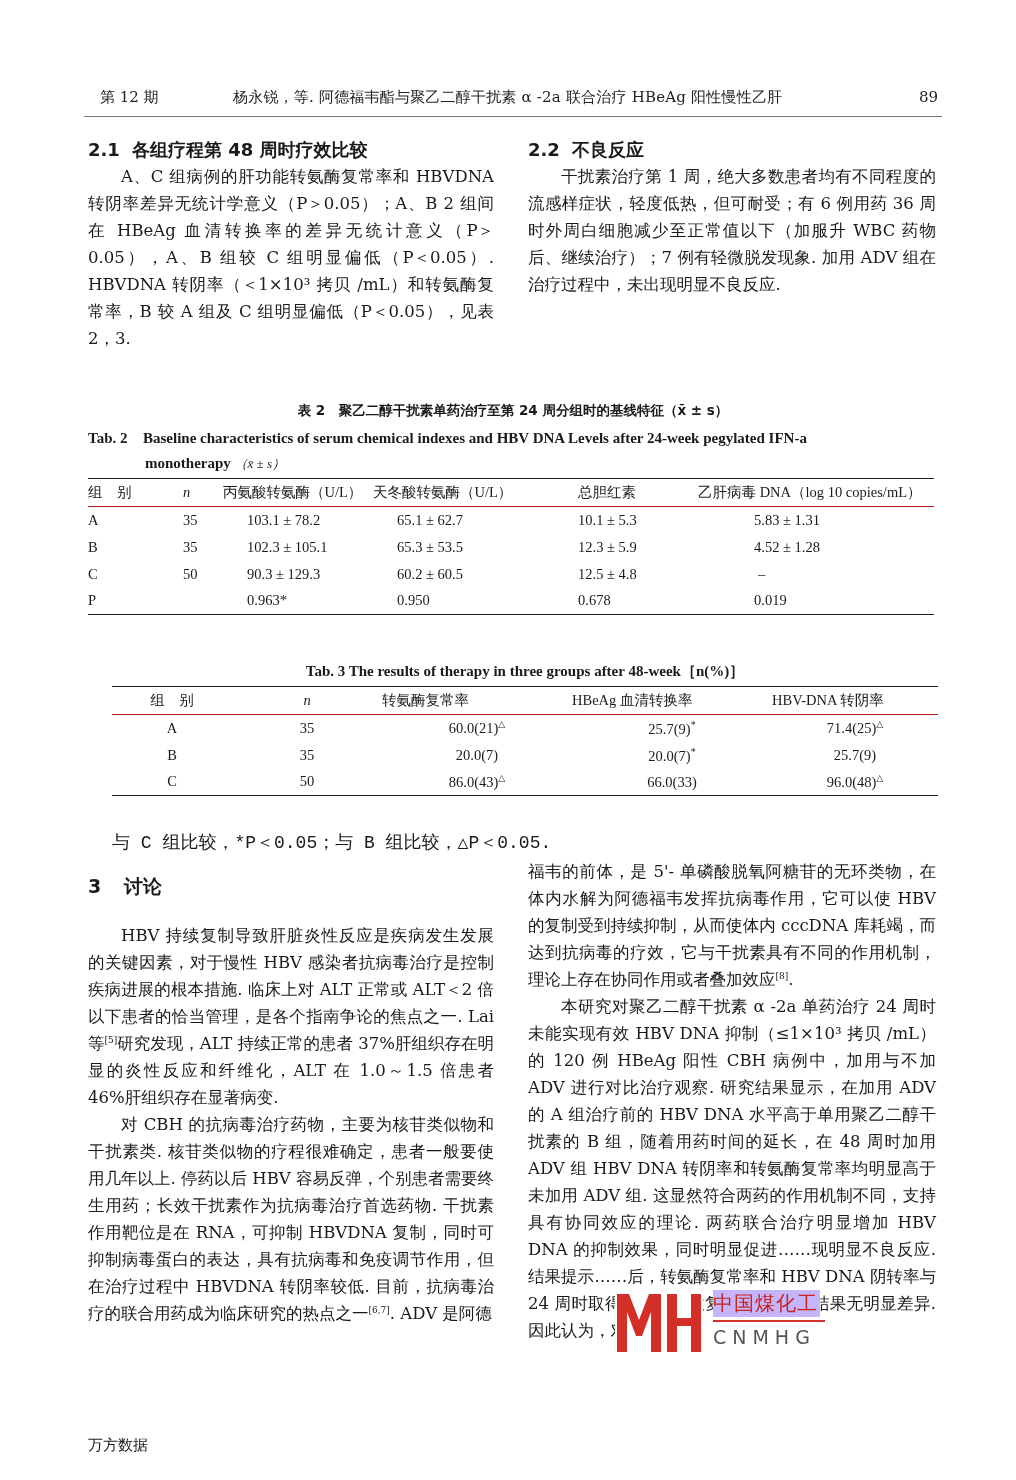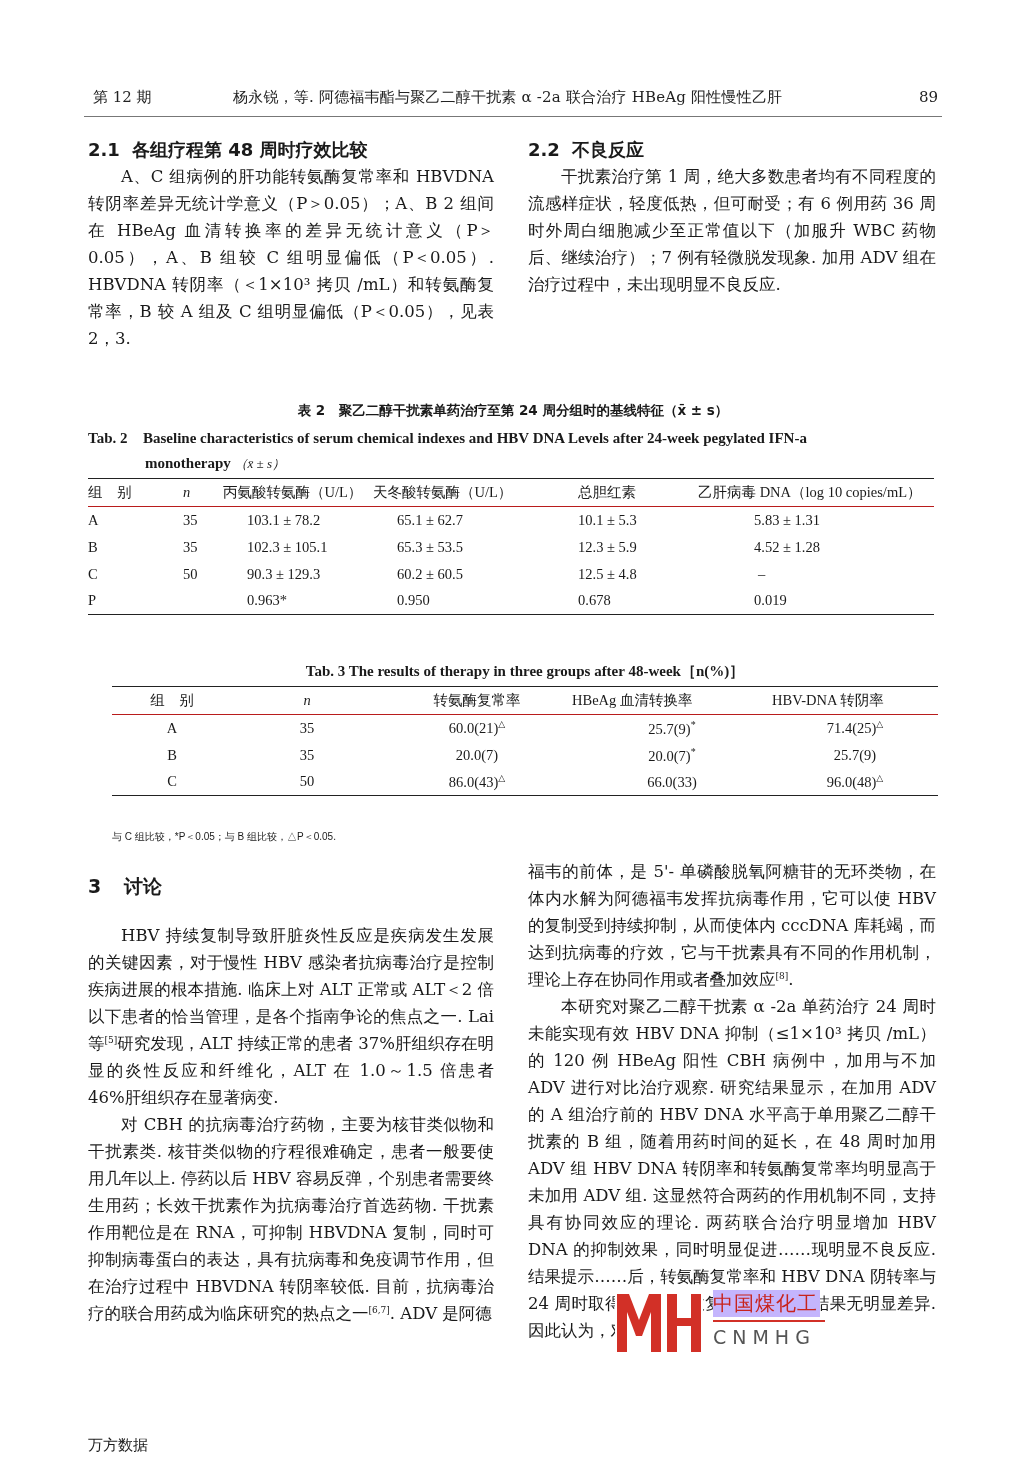--- a/index.html
+++ b/index.html
@@ -7,21 +7,21 @@
   body {
     position: relative;
     font-family: "DejaVu Serif", "Liberation Serif", serif;
     color: #1a1a1a;
     overflow: hidden;
   }
   .running-head {
     position: absolute; left: 88px; top: 88px; width: 850px; height: 24px;
     font-size: 15px; color: #222;
   }
-  .running-head .issue { position: absolute; left: 5px; top: 0; text-align: right; }
+  .running-head .issue { position: absolute; left: 12px; top: 0; text-align: right; }
   .running-head .title { position: absolute; left: 145px; top: 0; letter-spacing: 0.2px; }
   .running-head .page { position: absolute; right: 0; top: 0; }
   .head-rule {
     position: absolute; left: 84px; top: 116px; width: 858px; height: 1px;
     background: #777;
   }
 
   .col { position: absolute; font-size: 16.5px; line-height: 27px; text-align: justify; }
   .col p { text-indent: 2em; }
   .col p.noindent { text-indent: 0; }
@@ -51,21 +51,21 @@
   table.t2 { width: 846px; }
   table th { font-weight: normal; text-align: left; padding: 4px 0 4px 0; }
   table td { padding: 0; height: 27px; vertical-align: middle; }
   .rule-top { border-top: 1.5px solid #222; }
   .rule-mid { border-bottom: 1px solid #b91c1c; }
   .rule-bot { border-bottom: 1.5px solid #222; }
   .it { font-style: italic; }
   .tri { font-size: 9px; vertical-align: super; }
   .star { font-size: 10px; vertical-align: super; }
 
-  .footnote { position: absolute; font-size: 10px; font-family: Liberation Sans, sans-serif; }
+  .footnote { position: absolute; font-size: 18px; font-family: Liberation Mono, monospace; }
 
   .footer-src {
     position: absolute; left: 88px; top: 1436px; font-size: 15px;
     font-family: Liberation Sans, sans-serif;
   }
 
   .watermark { position: absolute; left: 615px; top: 1290px; width: 225px; height: 64px; }
   .wm-logo { position: absolute; left: 0; top: 0; width: 88px; height: 64px; }
   .wm-cn {
     position: absolute; left: 98px; top: 0px; font-size: 20px;
@@ -172,21 +172,21 @@
       <col style="width:120px">
         <col style="width:150px">
         <col style="width:190px">
         <col style="width:200px">
         <col style="width:166px">
     </colgroup>
     <thead>
       <tr class="rule-top rule-mid">
         <th style="text-align:center">组　别</th>
         <th style="text-align:center" class="it">n</th>
-        <th style="text-align:center">转氨酶复常率</th>
+        <th style="">转氨酶复常率</th>
         <th style="text-align:left">HBeAg 血清转换率</th>
         <th style="">HBV-DNA 转阴率</th>
       </tr>
     </thead>
     <tbody>
       <tr>
         <td>A</td>
         <td>35</td>
         <td><span>60.0(21)</span><span class="tri">△</span></td>
         <td><span>25.7(9)</span><span class="star">*</span></td>

